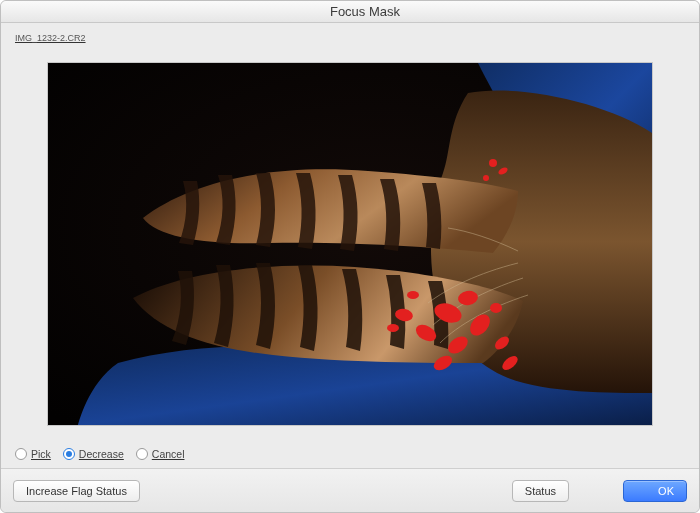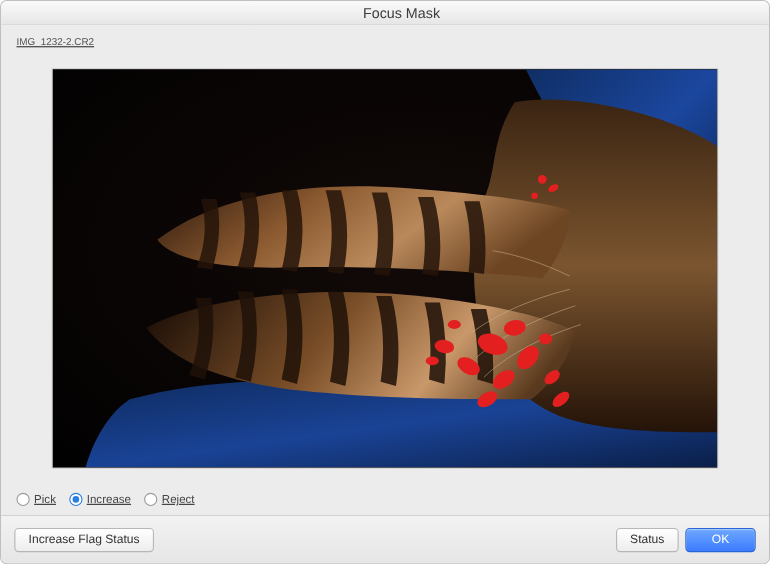--- a/index.html
+++ b/index.html
@@ -74,27 +74,29 @@
   button.mac {
     font: inherit;
     height: 22px;
     padding: 0 12px;
     border: 1px solid #b7b7b7;
     border-radius: 4px;
     background: linear-gradient(#ffffff,#ededed);
     color: #333;
     cursor: default;
     box-shadow: 0 1px 0 rgba(255,255,255,.6) inset;
+    text-align: right;
   }
   button.mac.default {
     border-color: #2a66d4;
     background: linear-gradient(#6ea8ff,#3b7bff);
     color: #fff;
     min-width: 64px;
     box-shadow: 0 1px 0 rgba(255,255,255,.3) inset;
+    margin-left: 48px;
   }
 </style>
 </head>
 <body>
 
 <div class="window">
 
   <div class="titlebar">Focus Mask</div>
 
   <div class="content">
@@ -193,25 +195,25 @@
       </div>
     </div>
 
     <div class="flag-row">
       <label class="radio">
         <span class="disc"></span>
         <span>Pick</span>
       </label>
       <label class="radio selected">
         <span class="disc"></span>
-        <span>Increase</span>
+        <span>Decrease</span>
       </label>
       <label class="radio">
         <span class="disc"></span>
-        <span>Reject</span>
+        <span>Cancel</span>
       </label>
     </div>
 
   </div>
 
   <div class="footer">
     <button class="mac">Increase Flag Status</button>
     <span class="spacer"></span>
     <button class="mac">Status</button>
     <button class="mac default">OK</button>

